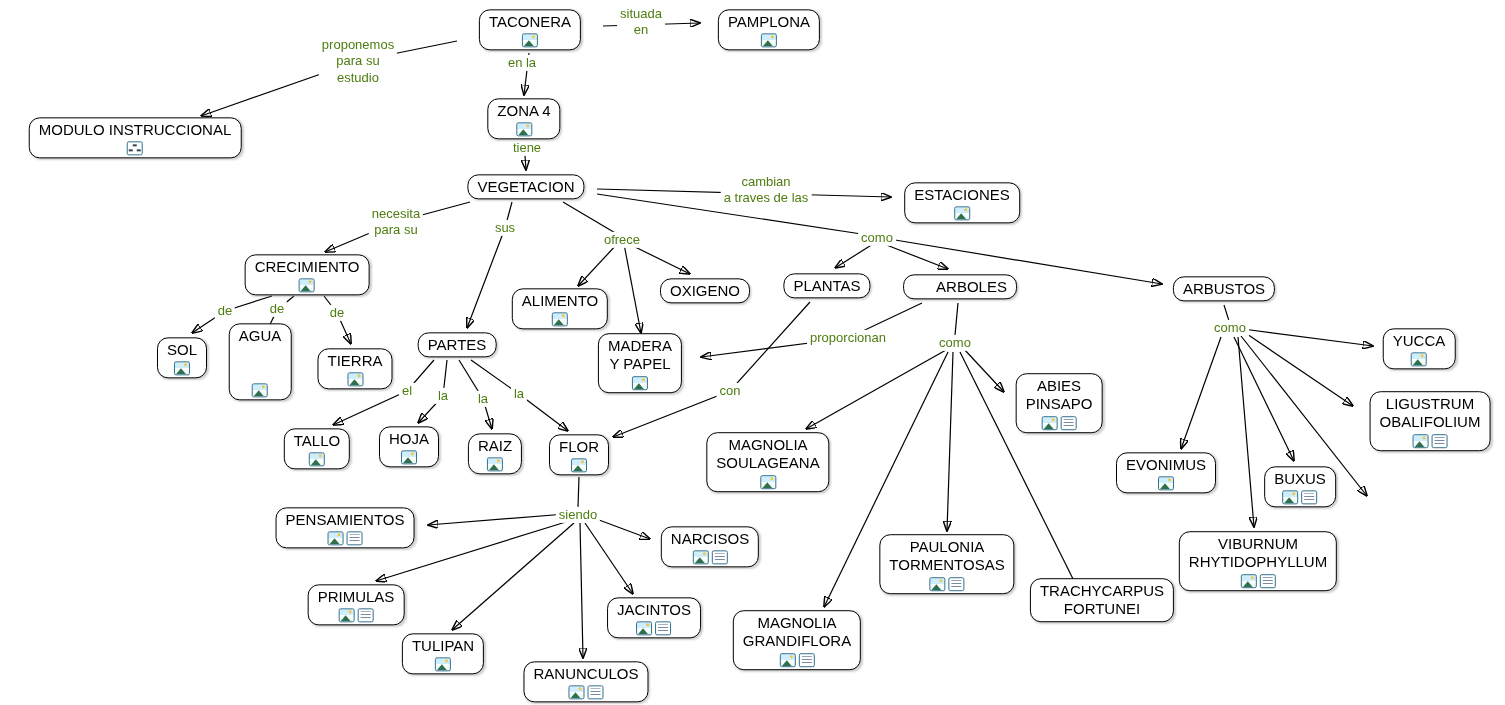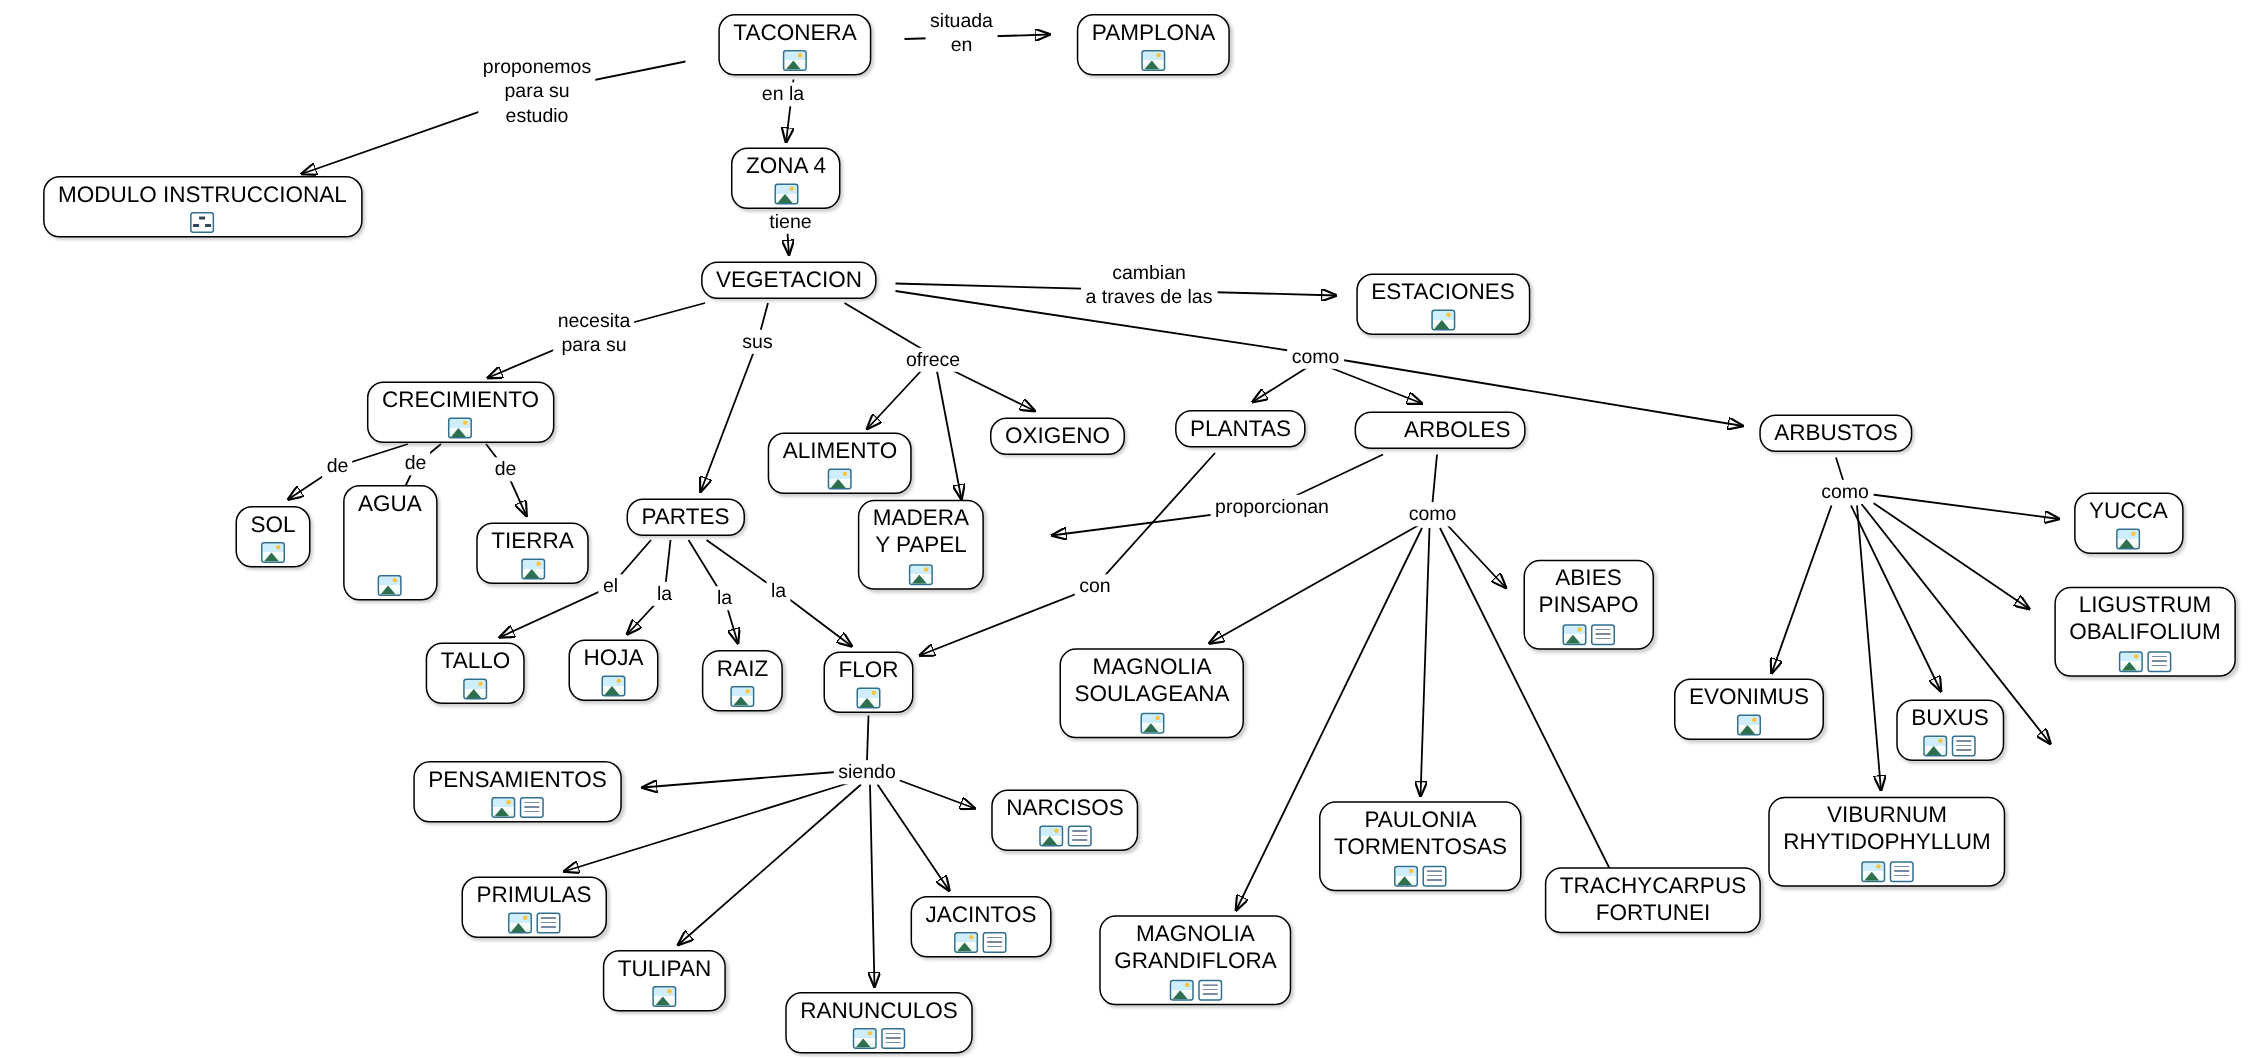--- a/index.html
+++ b/index.html
@@ -34,21 +34,21 @@
   .ico-txt::before {
     content:""; position:absolute; left:2px; right:2px; top:2px; height:8px;
     background:repeating-linear-gradient(180deg,#7a8aa0 0 1px,transparent 1px 3px);
   }
   .ico-cmap::before {
     content:""; position:absolute; top:2px; left:5px; width:4px; height:2px;
     background:#334455; box-shadow:-4px 5px 0 #334455, 4px 5px 0 #334455;
   }
   .llabel {
     position:absolute; transform:translate(-50%,-50%);
-    background:#ffffff; padding:0 3px; font-size:13px; color:#000000;
+    background:#ffffff; padding:0 3px; font-size:13px; color:#4d7c0f;
     text-align:center; white-space:pre-line; line-height:1.25; z-index:2;
   }
 </style>
 </head>
 <body>
 
 <div class="canvas">
 
   <svg class="wires" width="1505" height="705">
     <defs>
@@ -191,21 +191,21 @@
   </div>
   <div class="node" style="left:560px; top:309px;">
     <span class="nlabel">ALIMENTO</span>
     <span class="icons">
         <span class="ico ico-img"></span>
       </span>
   </div>
   <div class="node" style="left:705px; top:291px;">
     <span class="nlabel">OXIGENO</span>
   </div>
-  <div class="node" style="left:614px; top:363px;">
+  <div class="node" style="left:640px; top:363px;">
     <span class="nlabel">MADERA
 Y PAPEL</span>
     <span class="icons">
         <span class="ico ico-img"></span>
       </span>
   </div>
   <div class="node" style="left:827px; top:286px;">
     <span class="nlabel">PLANTAS</span>
   </div>
   <div class="node" style="left:960px; top:287px;padding-left:32px;">

